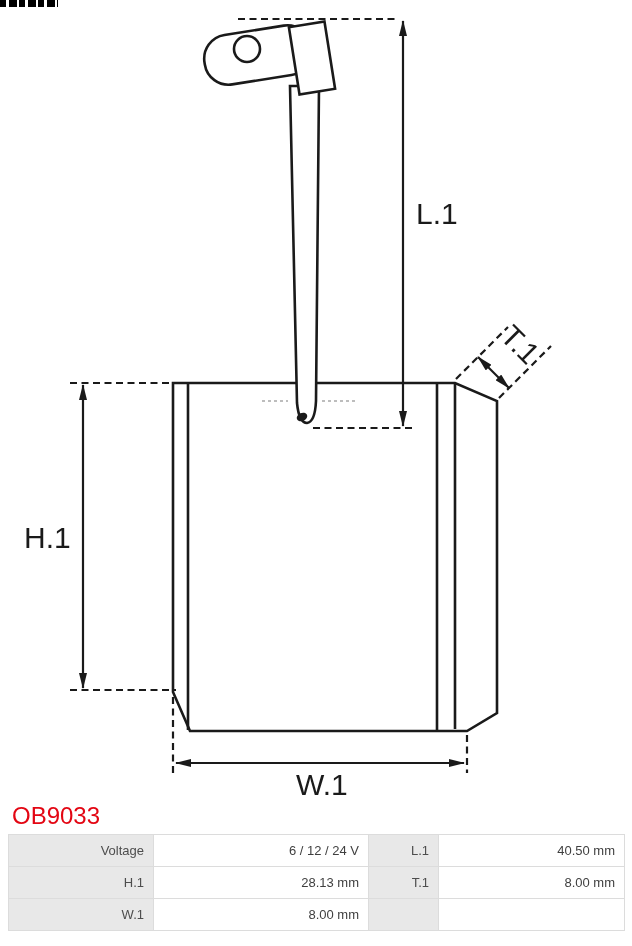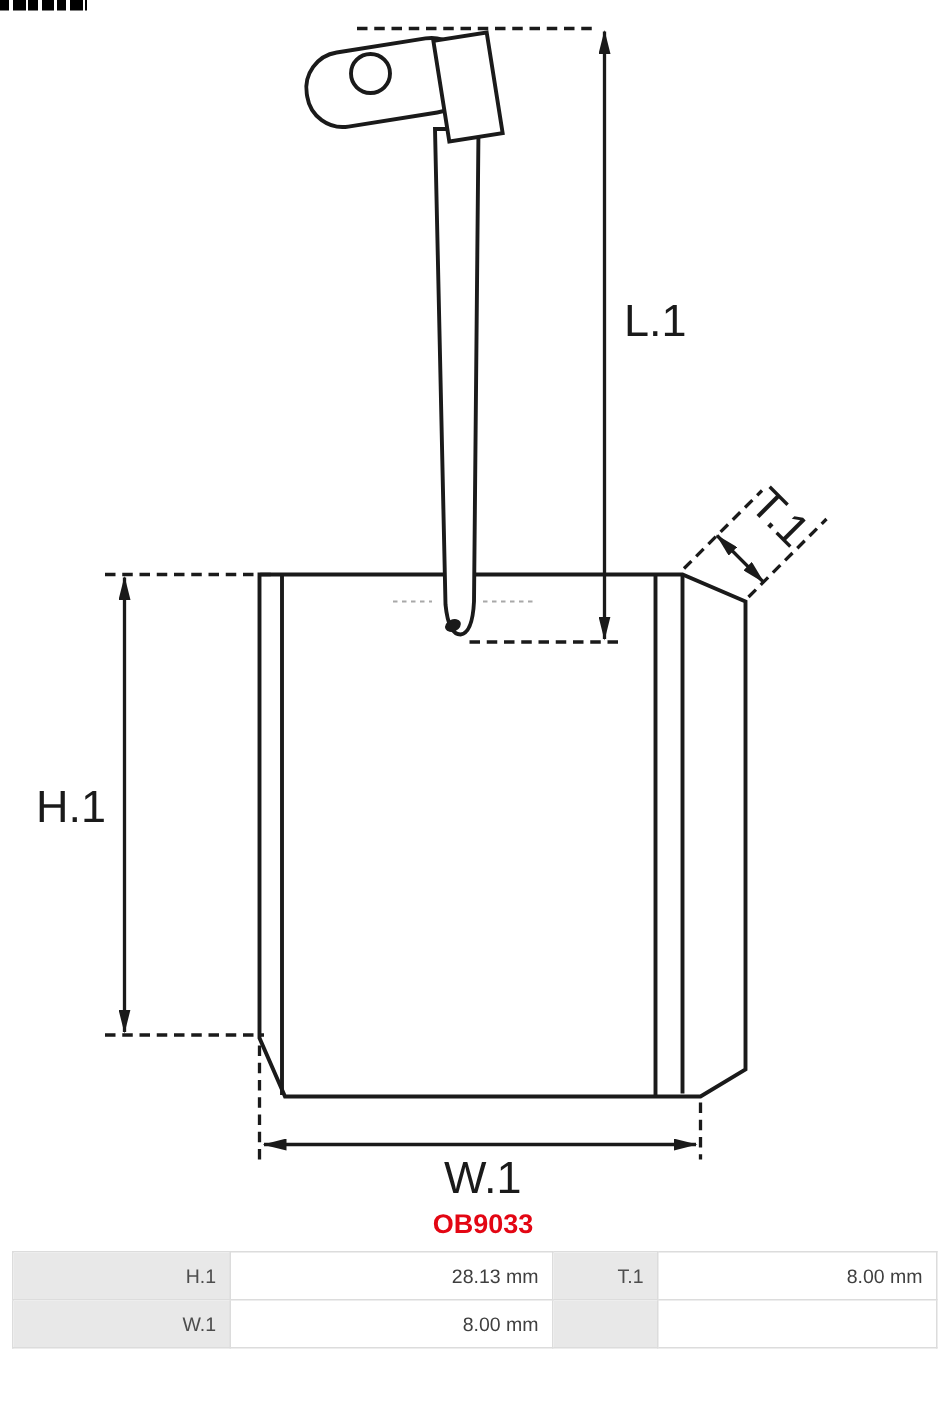--- a/index.html
+++ b/index.html
@@ -55,25 +55,24 @@
     font-size: 30px;
   }
   svg .hidden-line {
     stroke: #a8a8a8;
     stroke-width: 1.4;
     fill: none;
     stroke-dasharray: 3 3;
   }
   .part-number {
     color: var(--part-number-red, #e30613);
-    font-size: 18px;
-    font-weight: 700;
+    font-size: 24px;
+    font-weight: 400;
     padding: 6px 0 8px 12px;
     line-height: 20px;
-    text-align: center;
   }
   table.specs {
     border-collapse: collapse;
     table-layout: fixed;
     width: 616px;
     margin: 0 8px;
   }
   table.specs td {
     border: 1px solid #dcdcdc;
     height: 31px;
@@ -157,20 +156,26 @@
 
 <table class="specs">
   <colgroup>
     <col style="width:145px">
       <col style="width:215px">
       <col style="width:70px">
       <col style="width:186px">
   </colgroup>
   <tbody>
     <tr>
+      <td class="lbl">Voltage</td>
+      <td class="val">6 / 12 / 24 V</td>
+      <td class="lbl">L.1</td>
+      <td class="val">40.50 mm</td>
+    </tr>
+    <tr>
       <td class="lbl">H.1</td>
       <td class="val">28.13 mm</td>
       <td class="lbl">T.1</td>
       <td class="val">8.00 mm</td>
     </tr>
     <tr>
       <td class="lbl">W.1</td>
       <td class="val">8.00 mm</td>
       <td class="lbl"></td>
       <td class="val"></td>

